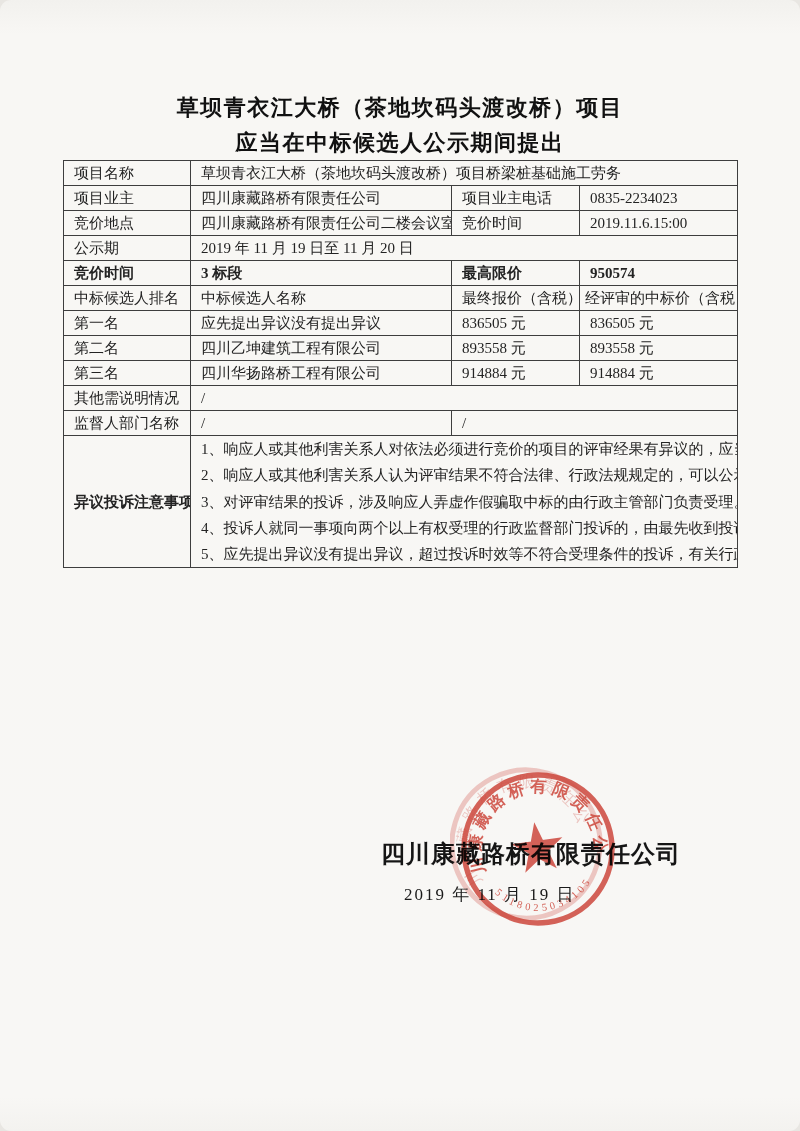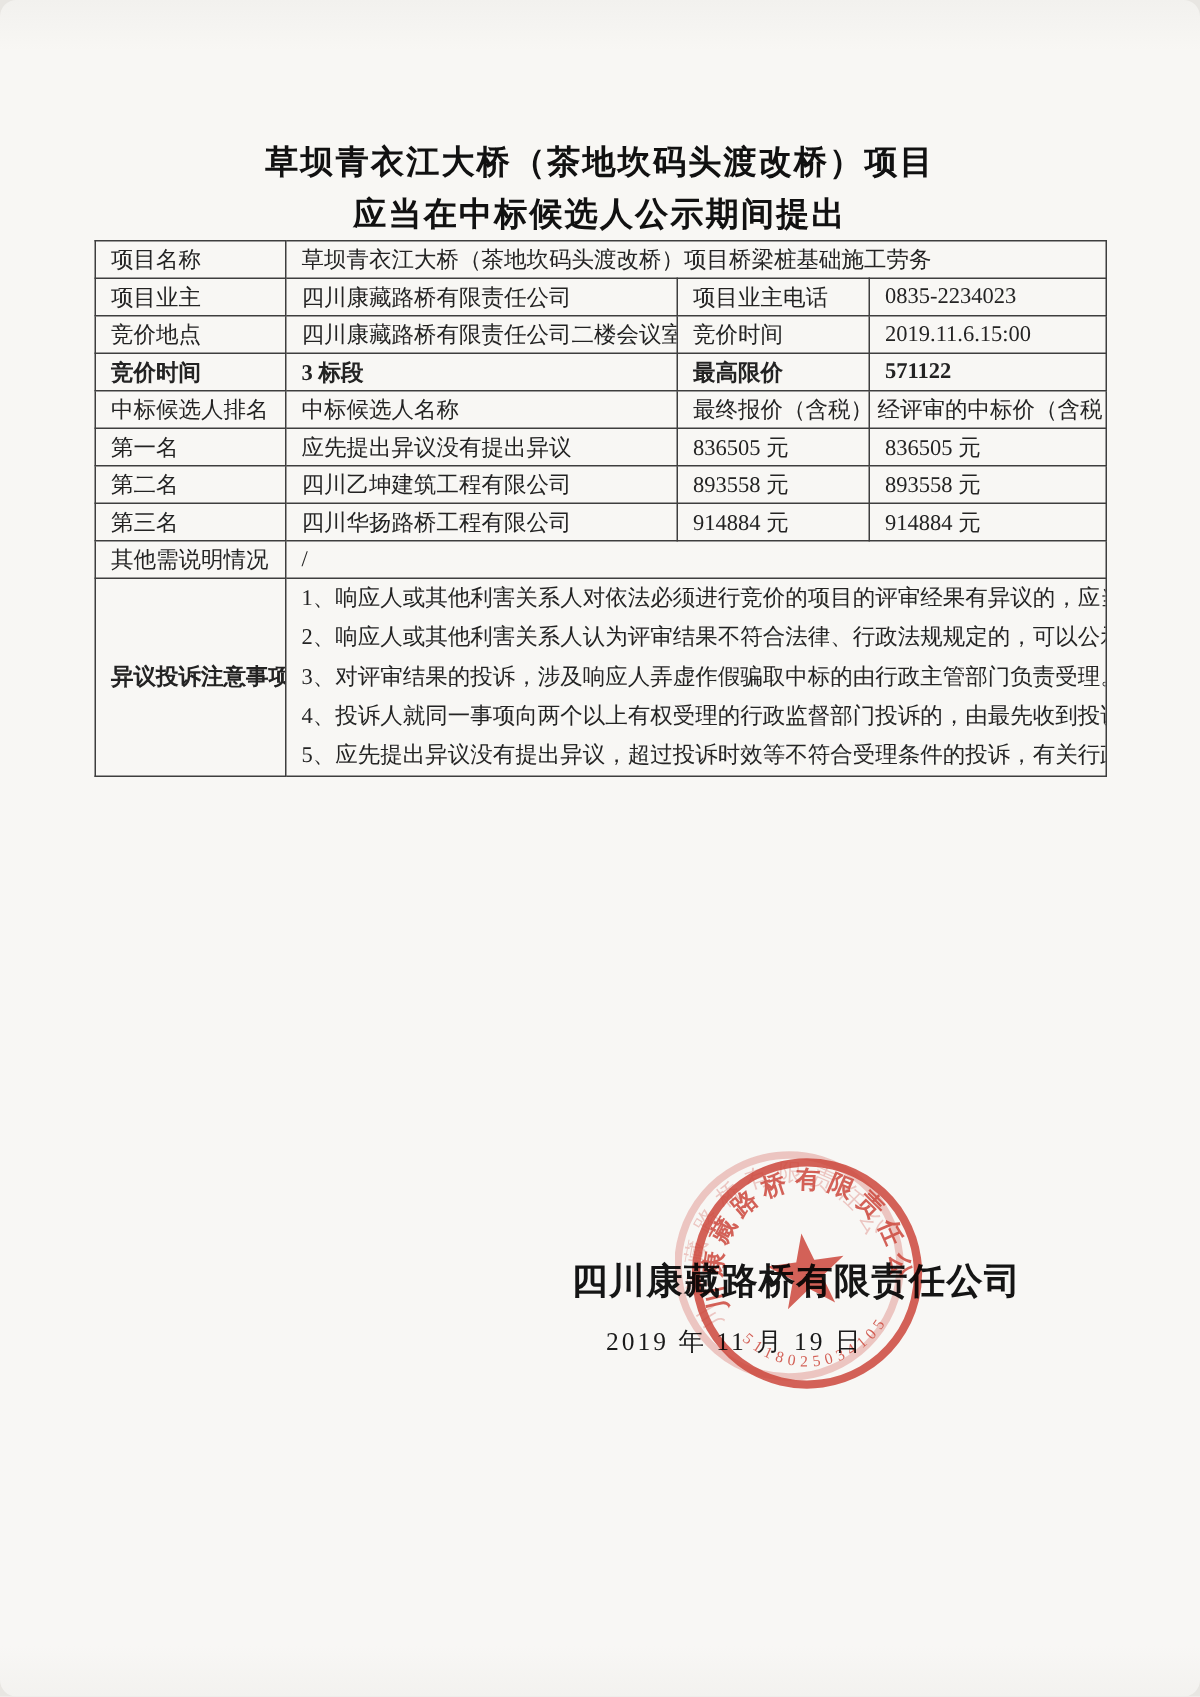--- a/index.html
+++ b/index.html
@@ -83,25 +83,29 @@
         <td>四川康藏路桥有限责任公司</td>
         <td>项目业主电话</td>
         <td>0835-2234023</td>
       </tr>
       <tr>
         <td>竞价地点</td>
         <td>四川康藏路桥有限责任公司二楼会议室</td>
         <td>竞价时间</td>
         <td>2019.11.6.15:00</td>
       </tr>
+      <tr>
+        <td>公示期</td>
+        <td colspan="3">2019 年 11 月 19 日至 11 月 20 日</td>
+      </tr>
       <tr class="bold-row">
         <td>竞价时间</td>
         <td>3 标段</td>
         <td>最高限价</td>
-        <td>571122</td>
+        <td>950574</td>
       </tr>
       <tr>
         <td>中标候选人排名</td>
         <td>中标候选人名称</td>
         <td>最终报价（含税）</td>
         <td style="padding-left:5px;padding-right:2px">经评审的中标价（含税）</td>
       </tr>
       <tr>
         <td>第一名</td>
         <td>应先提出异议没有提出异议</td>
@@ -116,20 +120,25 @@
       </tr>
       <tr>
         <td>第三名</td>
         <td>四川华扬路桥工程有限公司</td>
         <td>914884 元</td>
         <td>914884 元</td>
       </tr>
       <tr>
         <td>其他需说明情况</td>
         <td colspan="3">/</td>
+      </tr>
+      <tr>
+        <td>监督人部门名称</td>
+        <td>/</td>
+        <td colspan="2">/</td>
       </tr>
       <tr>
         <td class="obj-label">异议投诉注意事项</td>
         <td class="obj-cell" colspan="3">
           <p>1、响应人或其他利害关系人对依法必须进行竞价的项目的评审经果有异议的，应当在中标候选人公示期间提出。采购人应当自收到异议之日起 3 日内作出答复；作出答复前，应当暂停采购活动。</p>
           <p>2、响应人或其他利害关系人认为评审结果不符合法律、行政法规规定的，可以公示期向有关行政监督部门进行投诉。投诉前应当先向谈判人提出异议，异议答复期间不计算在前款规定的期限内。投诉书应当符合《建设工程项目招标投标活动投诉处理办法》规定。</p>
           <p>3、对评审结果的投诉，涉及响应人弄虚作假骗取中标的由行政主管部门负责受理。涉及评审错误或评审无效的由项目审批部门负责受理。</p>
           <p>4、投诉人就同一事项向两个以上有权受理的行政监督部门投诉的，由最先收到投诉的行政监督部门负责处理。</p>
           <p>5、应先提出异议没有提出异议，超过投诉时效等不符合受理条件的投诉，有关行政监督部门不予受理；投诉人故意捏造事实、伪造证明材料或以非法手段取得证明材料进行投诉，给他人造成损失的，依法承担赔偿责任。</p>
         </td>

